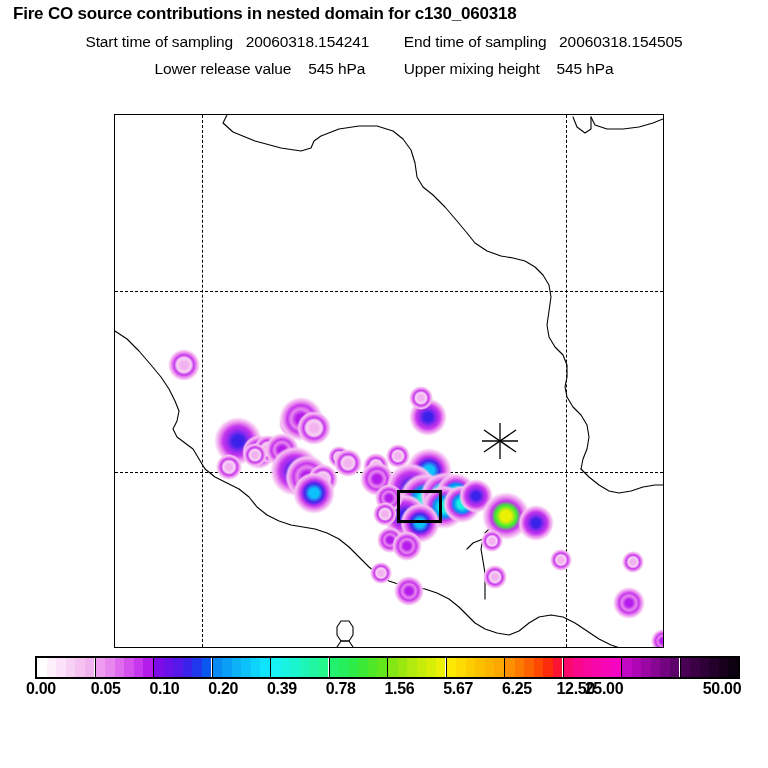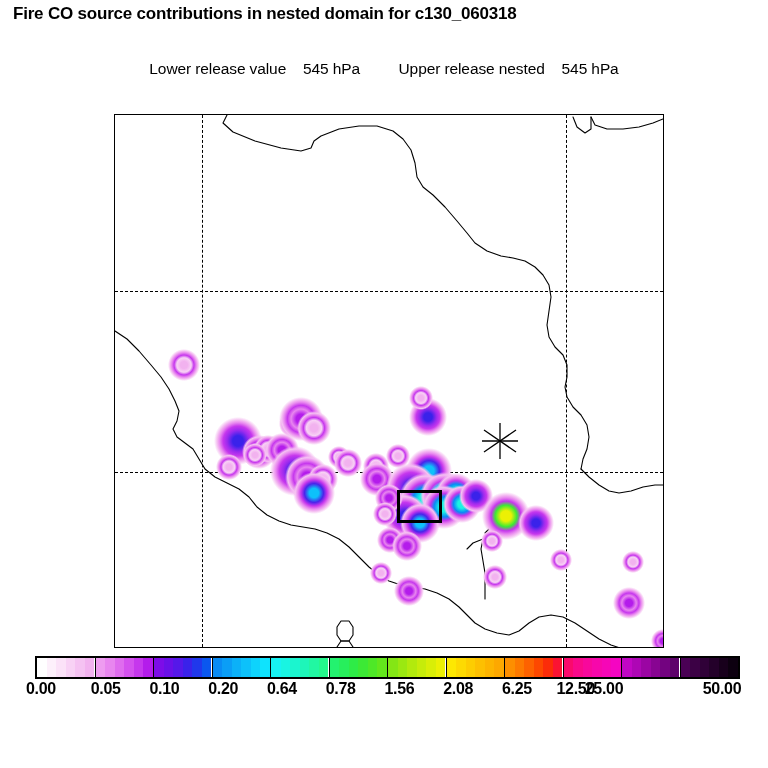--- a/index.html
+++ b/index.html
@@ -77,27 +77,36 @@
   .footer .gapF{display:inline-block;width:26px;}
   .footer .gapF2{display:inline-block;width:22px;}
 </style>
 </head>
 <body>
 
 <div class="fig">
 
   <div class="title">Fire CO source contributions in nested domain for c130_060318</div>
 
+  <div class="hdr-line hdr2">
+    <span>Start time of sampling</span>
+    <span>&nbsp;</span>
+    <span>20060318.154241</span>
+    <span class="gapL"></span>
+    <span>End time of sampling</span>
+    <span>&nbsp;</span>
+    <span>20060318.154505</span>
+  </div>
 
   <div class="hdr-line hdr3">
     <span>Lower release value</span>
     <span>&nbsp;&nbsp;</span>
     <span>545 hPa</span>
     <span class="gapM"></span>
-    <span>Upper release nested</span>
+    <span>Upper mixing height</span>
     <span>&nbsp;&nbsp;</span>
     <span>545 hPa</span>
   </div>
 
 
   <div class="panel">
     <div class="panel-inner" id="panel-inner">
 
       <svg class="geo" viewBox="0 0 550 534">
         <g fill="none" stroke="#000" stroke-width="1.1" stroke-linejoin="round" stroke-linecap="round">
@@ -390,24 +399,24 @@
         <div class="cstep" style="background: rgb(36, 1, 42);"></div>
         <div class="cstep" style="background: rgb(24, 0, 28);"></div>
         <div class="cstep" style="background: rgb(13, 0, 16);"></div>
       </div>
     </div>
   <div class="cticks" id="colorbar-ticks">
       <div class="ctick" style="left: 41px;">0.00</div>
       <div class="ctick" style="left: 105.75px;">0.05</div>
       <div class="ctick" style="left: 164.5px;">0.10</div>
       <div class="ctick" style="left: 223.25px;">0.20</div>
-      <div class="ctick" style="left: 282px;">0.64</div>
+      <div class="ctick" style="left: 282px;">0.39</div>
       <div class="ctick" style="left: 340.75px;">0.78</div>
       <div class="ctick" style="left: 399.5px;">1.56</div>
-      <div class="ctick" style="left: 458.25px;">2.08</div>
+      <div class="ctick" style="left: 458.25px;">5.67</div>
       <div class="ctick" style="left: 517px;">6.25</div>
       <div class="ctick" style="left: 575.75px;">12.50</div>
       <div class="ctick" style="left: 604px;">25.00</div>
       <div class="ctick" style="left: 722px;">50.00</div>
     </div>
 
 
 
 </div>
 

